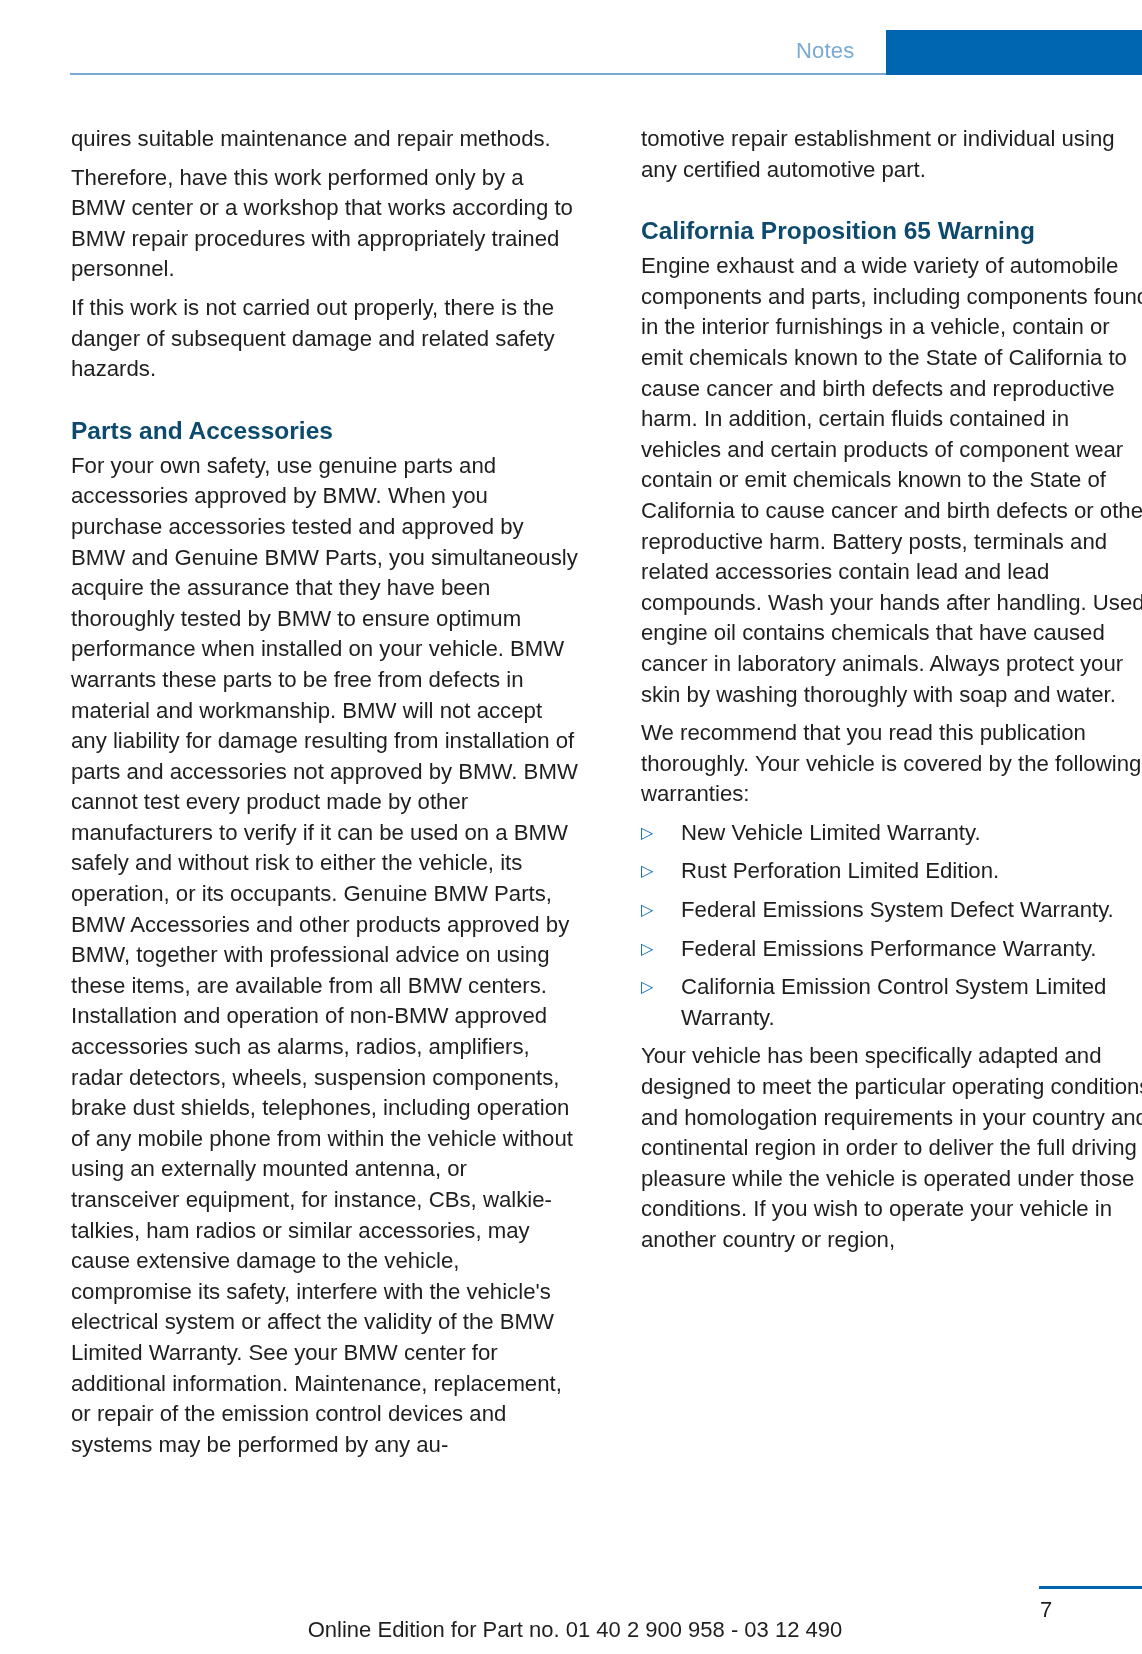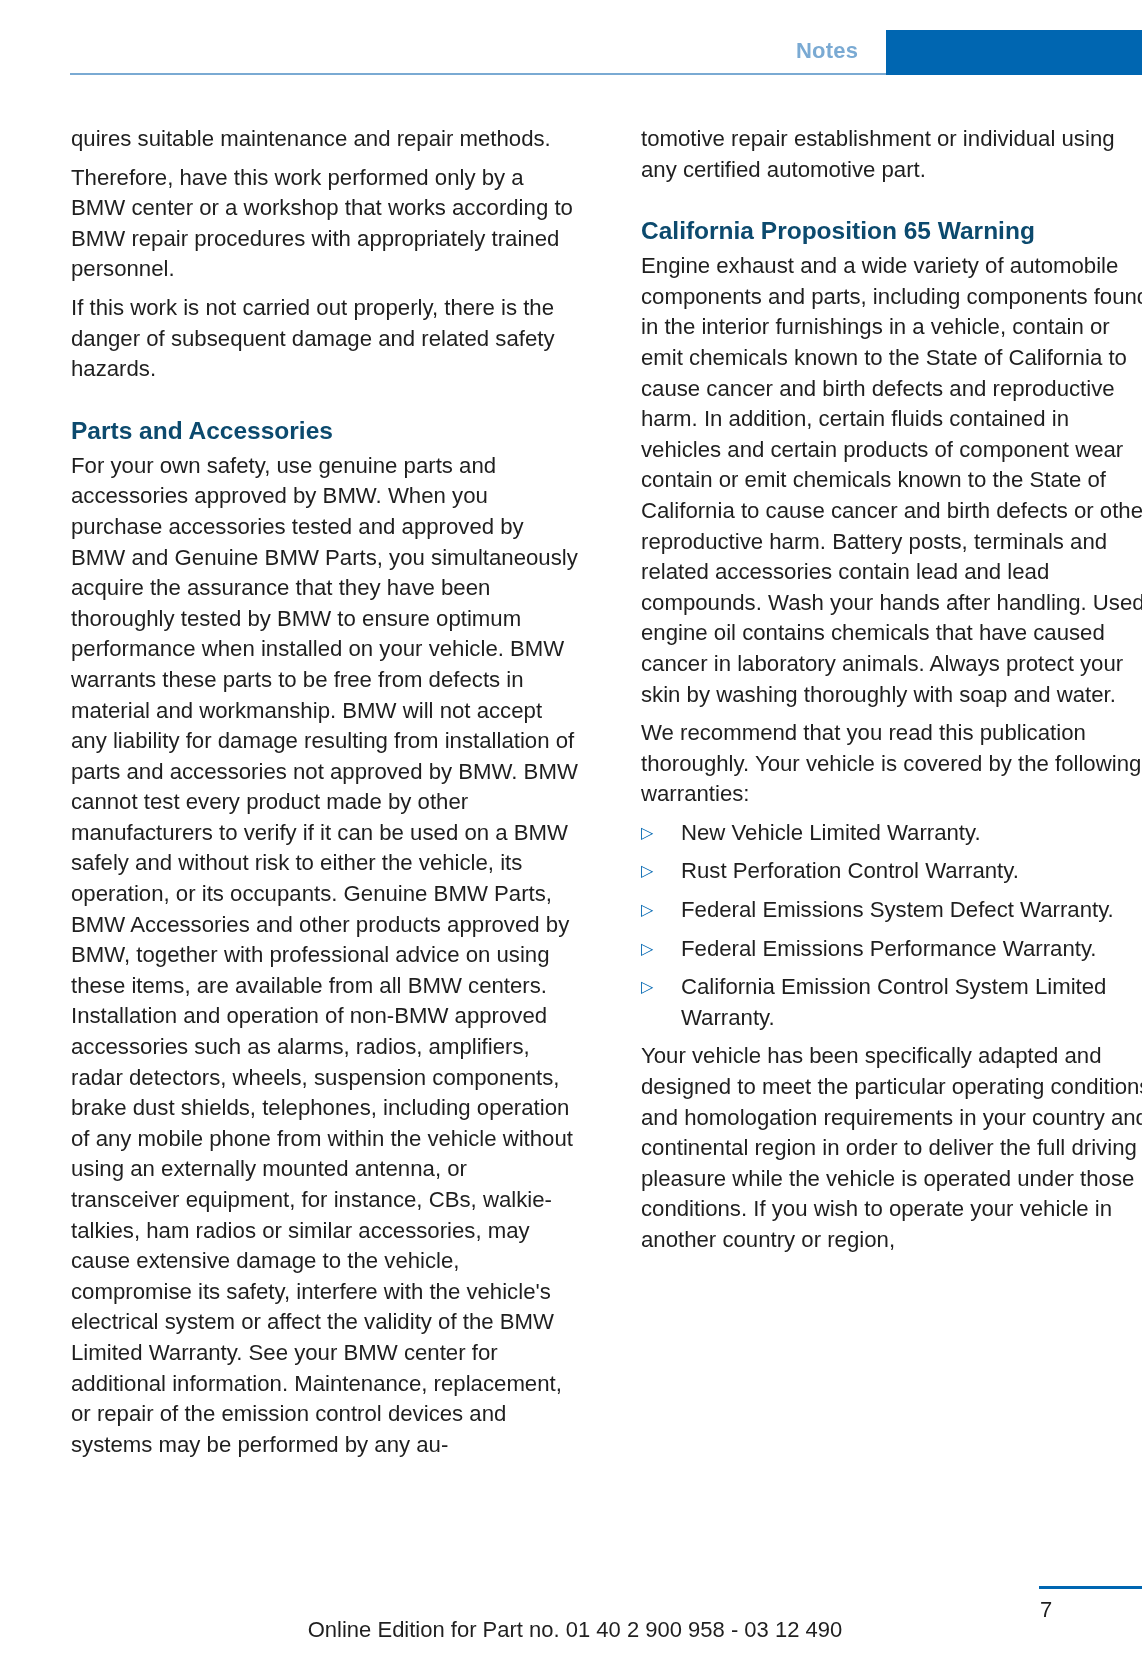--- a/index.html
+++ b/index.html
@@ -29,21 +29,21 @@
     top: 30px;
     width: 256px;
     height: 45px;
     background: #0066b1;
   }
   .header-title {
     position: absolute;
     left: 796px;
     top: 38px;
     font-size: 22px;
-    font-weight: bold;
+    font-weight: normal;
     color: #7aaad3;
     letter-spacing: 0.2px;
   }
   .col {
     position: absolute;
     top: 124px;
     width: 510px;
     font-size: 22.2px;
     line-height: 30.6px;
   }
@@ -121,21 +121,21 @@
   <h2>California Proposition 65 Warning</h2>
   <p>Engine exhaust and a wide variety of automobile components and parts, including components found in the interior furnishings in a vehicle, contain or emit chemicals known to the State of California to cause cancer and birth defects and reproductive harm. In addition, certain fluids contained in vehicles and certain products of component wear contain or emit chemicals known to the State of California to cause cancer and birth defects or other reproductive harm. Battery posts, terminals and related accessories contain lead and lead compounds. Wash your hands after handling. Used engine oil contains chemicals that have caused cancer in laboratory animals. Always protect your skin by washing thoroughly with soap and water.</p>
   <p>We recommend that you read this publication thoroughly. Your vehicle is covered by the following warranties:</p>
   <ul>
     <li>
       <span class="bullet">▷</span>
       <span>New Vehicle Limited Warranty.</span>
     </li>
     <li>
       <span class="bullet">▷</span>
-      <span>Rust Perforation Control Warranty.</span>
+      <span>Rust Perforation Limited Edition.</span>
     </li>
     <li>
       <span class="bullet">▷</span>
       <span>Federal Emissions System Defect Warranty.</span>
     </li>
     <li>
       <span class="bullet">▷</span>
       <span>Federal Emissions Performance Warranty.</span>
     </li>
     <li>

